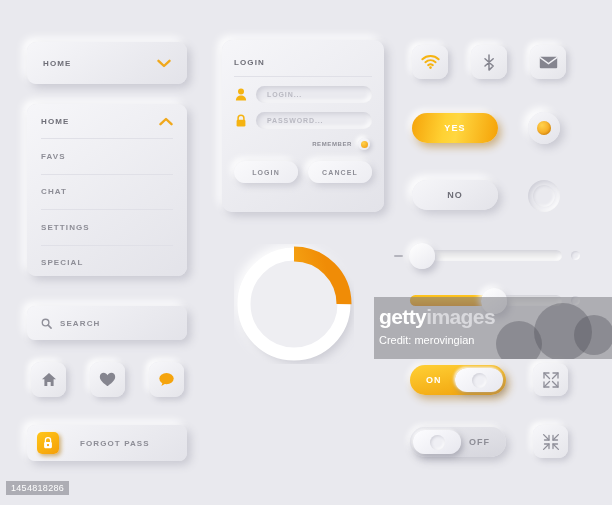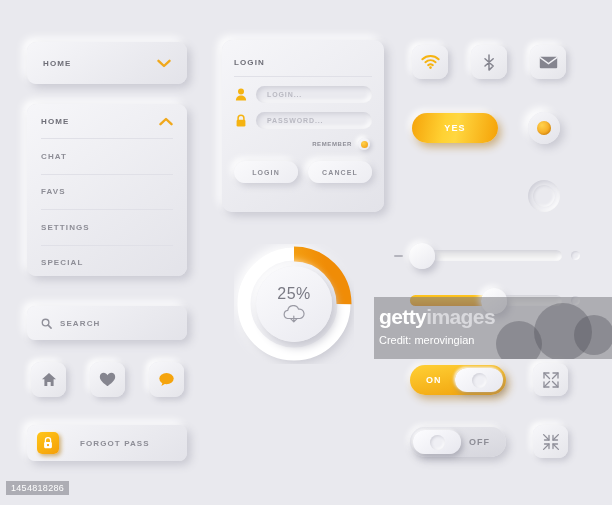--- a/index.html
+++ b/index.html
@@ -316,24 +316,24 @@
   </div>
 
   <div id="dd-expanded" class="neu">
     <div class="menu-row">
       <span class="lbl lbl-dark">HOME</span>
       <svg class="chev" viewBox="0 0 14 9">
         <path d="M1.5 7.2 L7 2 L12.5 7.2" fill="none" stroke="#f0a81c" stroke-width="2.4" stroke-linecap="round" stroke-linejoin="round"></path>
       </svg>
     </div>
     <div class="menu-row">
+      <span class="lbl">FAVS</span>
+    </div>
+    <div class="menu-row">
       <span class="lbl">CHAT</span>
-    </div>
-    <div class="menu-row">
-      <span class="lbl">FAVS</span>
     </div>
     <div class="menu-row">
       <span class="lbl">SETTINGS</span>
     </div>
     <div class="menu-row">
       <span class="lbl">SPECIAL</span>
     </div>
   </div>
 
   <div id="search-field" class="neu">
@@ -433,20 +433,23 @@
   </div>
   <div id="icon-mail" class="sq-icon neu-sm">
     <svg width="19" height="13" viewBox="0 0 19 13">
       <rect x="0.8" y="0.8" width="17.4" height="11.4" rx="1" fill="#85858f"></rect>
       <path d="M0.8 1.4 L9.5 7.6 L18.2 1.4" fill="none" stroke="#f2f2f6" stroke-width="1.3"></path>
     </svg>
   </div>
 
   <div id="btn-yes">
     <span class="t">YES</span>
+  </div>
+  <div id="btn-no" class="neu">
+    <span class="lbl lbl-dark" style="font-size:9px">NO</span>
   </div>
 
   <div id="radio-on" class="radio neu">
     <span class="radio-dot"></span>
   </div>
   <div id="radio-off" class="radio">
     <span class="radio-hole"></span>
   </div>
 
   <div id="progress-ring">
@@ -458,27 +461,20 @@
         </filter>
         <linearGradient id="arcGrad" x1="0" y1="0" x2="0.3" y2="1">
           <stop offset="0%" stop-color="#ffd02e"></stop>
           <stop offset="100%" stop-color="#f08c06"></stop>
         </linearGradient>
       </defs>
       <circle cx="60" cy="60" r="55" fill="#eeeef2" filter="url(#ringShadow)"></circle>
       <circle cx="60" cy="60" r="50" fill="none" stroke="#ffffff" stroke-width="13"></circle>
       <circle id="progress-arc" cx="60" cy="60" r="50" fill="none" stroke="url(#arcGrad)" stroke-width="15" stroke-dasharray="78.53981633974483 235.61944901923448" stroke-dashoffset="0" transform="rotate(-90 60 60)"></circle>
     </svg>
-    <div id="ring-core">
-      <span id="progress-value">25%</span>
-      <svg width="26" height="19" viewBox="0 0 26 19">
-        <path d="M6.5 13.5 A4.1 4.1 0 0 1 6.8 5.4 A5.6 5.6 0 0 1 17.6 4.2 A4.6 4.6 0 0 1 19 13.5 Z" fill="none" stroke="#9a9aa4" stroke-width="1.2" stroke-linejoin="round"></path>
-        <path d="M12.8 11 V16.4 M9.8 13.8 L12.8 16.9 L15.8 13.8" fill="none" stroke="#9a9aa4" stroke-width="1.2" stroke-linecap="round" stroke-linejoin="round"></path>
-      </svg>
-    </div>
   </div>
 
   <div id="slider-1" class="slider-wrap">
     <span class="slider-minus"></span>
     <div class="slider-track">
       <span class="slider-knob" style="left:8%"></span>
     </div>
     <span class="slider-end"></span>
   </div>
 

